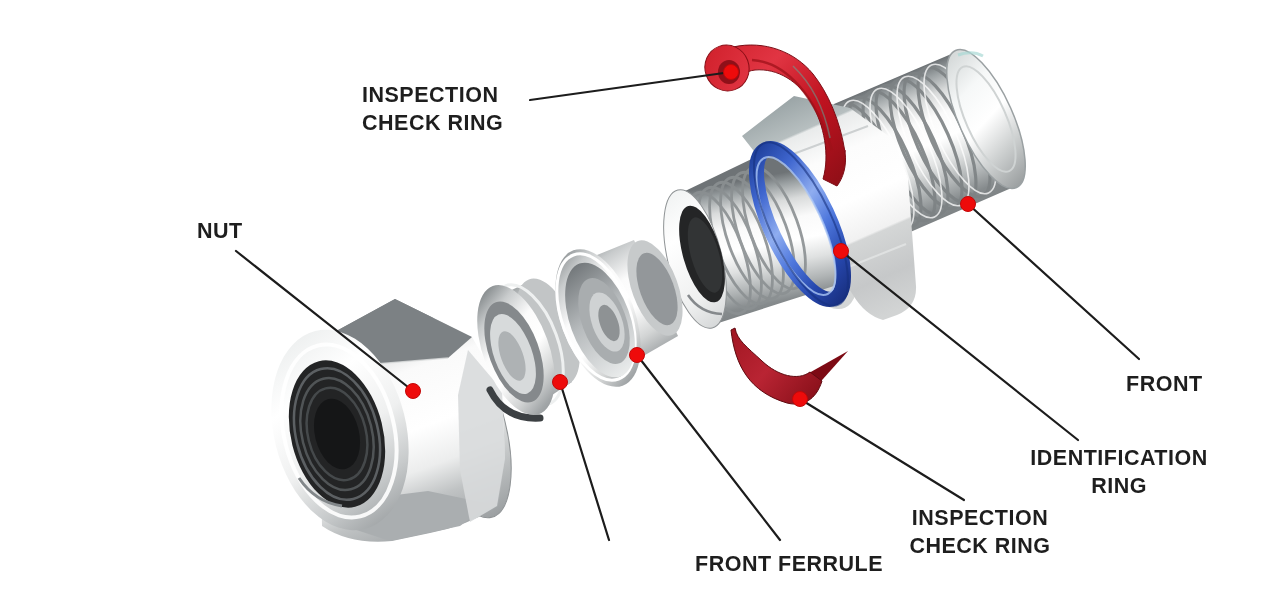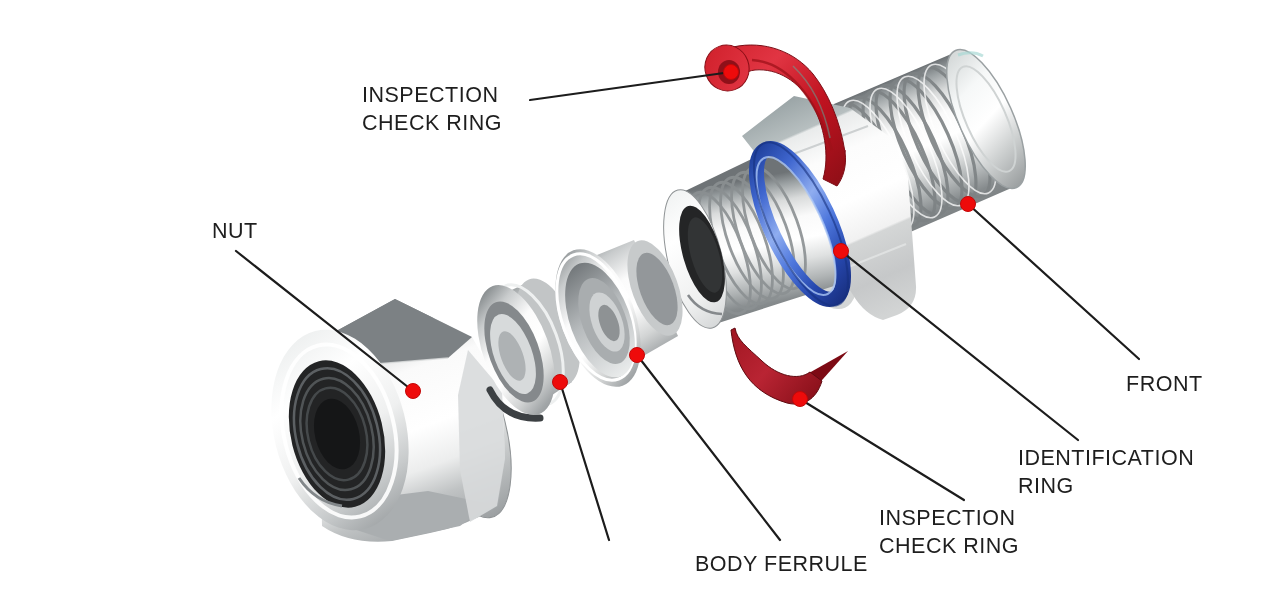--- a/index.html
+++ b/index.html
@@ -6,23 +6,23 @@
     --background:#ffffff; --label-text:#1e1e1e; --leader-line:#1c1c1c; --callout-dot:#ee0b0b;
   }
   html,body{margin:0;padding:0;}
   body{width:1280px;height:613px;background:var(--background);overflow:hidden;
        font-family:"Liberation Sans", sans-serif;}
   .stage{position:relative;width:1280px;height:613px;background:var(--background);}
   .stage svg{position:absolute;left:0;top:0;}
   .part-label{
     position:absolute;color:var(--label-text);
     font-size:21.5px;line-height:28px;letter-spacing:0.5px;
-    white-space:pre-line;font-weight:400;
+    white-space:pre-line;font-weight:700;
   }
-  .center{}
+  .center{text-align:center;}
   .leader{stroke:var(--leader-line);stroke-width:2.2;stroke-linecap:round;}
   .dot{fill:var(--callout-dot);stroke:#c40808;stroke-width:1;}
 </style>
 </head>
 <body>
 
 <div class="stage">
 
 <svg width="1280" height="613" viewBox="0 0 1280 613">
   <defs>
@@ -257,24 +257,24 @@
     <circle class="dot" cx="637" cy="355" r="7.5"></circle>
     <circle class="dot" cx="800" cy="399" r="7.5"></circle>
     <circle class="dot" cx="841" cy="251" r="7.5"></circle>
     <circle class="dot" cx="968" cy="204" r="7.5"></circle>
   </g>
 </svg>
 
   <div class="part-label" style="left:362px;top:81px;">INSPECTION
 CHECK RING</div>
 
-  <div class="part-label" style="left:212px;top:217px;">NUT</div>
-
-
-  <div class="part-label" style="left:695px;top:550px;">BODY FERRULE</div>
+  <div class="part-label" style="left:197px;top:217px;">NUT</div>
+
+
+  <div class="part-label" style="left:695px;top:550px;">FRONT FERRULE</div>
 
   <div class="part-label center" style="left:879px;top:504px;width:202px;">INSPECTION
 CHECK RING</div>
 
   <div class="part-label center" style="left:1018px;top:444px;width:202px;">IDENTIFICATION
 RING</div>
 
   <div class="part-label" style="left:1126px;top:370px;">FRONT</div>
 </div>
 

